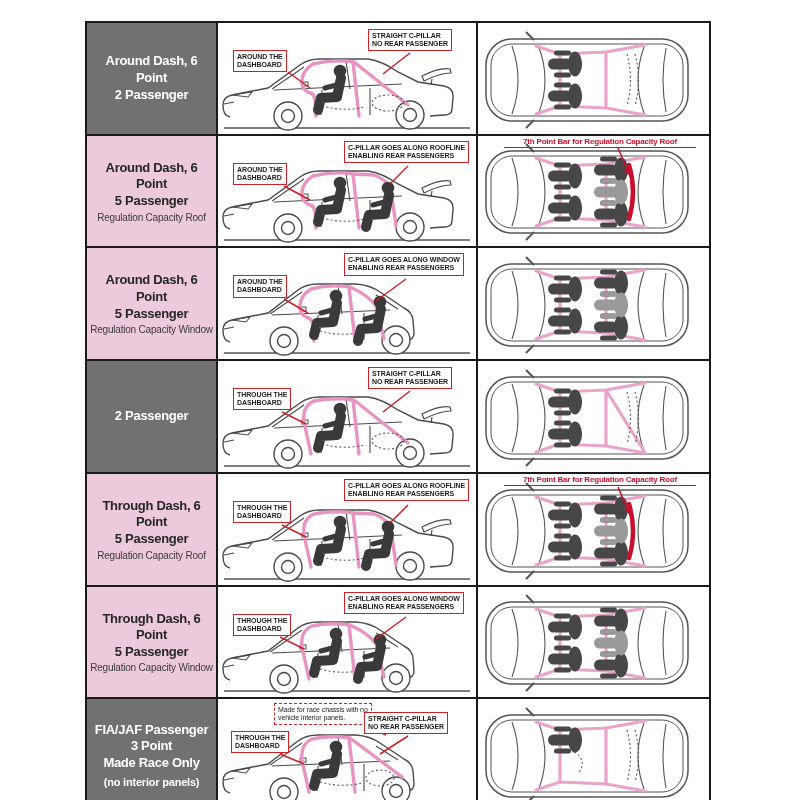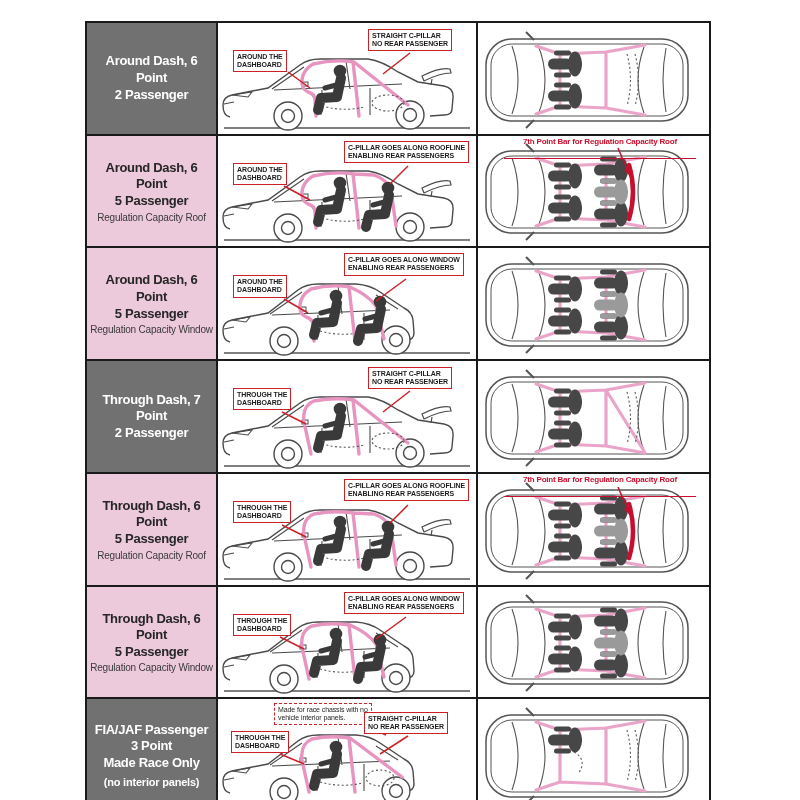--- a/index.html
+++ b/index.html
@@ -25,21 +25,21 @@
            font-size:7px;font-weight:700;line-height:1.15;padding:2px 3px;
            white-space:pre-line;z-index:3;letter-spacing:-0.1px;}
   .co-dash{left:15px;top:27px;}
   .co-cp{left:150px;top:6px;}
   .co-cp-wide{left:126px;top:5px;}
   .r7 .co-dash{top:32px;left:13px;}
   .r7 .co-cp{left:146px;top:13px;}
   .co-race{left:56px;top:4px;border-style:dashed;font-weight:400;}
   .top-note{position:absolute;left:26px;top:1px;width:192px;text-align:center;font-size:8px;
             font-weight:700;color:#c8102e;border-bottom:1.2px solid #c8102e;
-            padding-bottom:12px;z-index:3;letter-spacing:-0.2px;}
+            padding-bottom:1px;z-index:3;letter-spacing:-0.2px;}
   .cageS{stroke:#e794c1;stroke-width:3.4;fill:none;stroke-linecap:round;stroke-linejoin:round;}
   .cageT{stroke:#eba4c9;stroke-width:3.2;fill:none;stroke-linecap:round;stroke-linejoin:round;}
   .leader{stroke:#cc2027;stroke-width:1.5;fill:none;}
   .decor{stroke:#5a5a5a;stroke-width:1.1;fill:none;stroke-dasharray:2 2.4;}
   .redbar{stroke:#c8102e;stroke-width:4.5;fill:none;stroke-linecap:round;}
   .redarr{stroke:#c8102e;stroke-width:1.5;fill:none;}
 </style>
 </head>
 <body>
 
@@ -225,21 +225,20 @@
         </g>
         <g style="color:#9a9a9a">
             <use href="#person-top-g" x="143" y="56"></use>
           </g>
       </svg>
     </div>
   </div>
 
   <div class="row">
     <div class="cell label gray">
-      <div class="t1">Through Dash, 7 Point</div>
       <div class="t1">2 Passenger</div>
     </div>
     <div class="cell side">
       <svg class="ill" width="258" height="108" viewBox="0 0 258 108">
         <use href="#sedan-side"></use>
         <g class="cageS">
             <path d="M93,90 L86,58 Q84,42 96,37 M96,37 Q116,33 136,36 M135,36 L141,90 M136,36 L190,79"></path>
           </g>
         <g class="decor">
             <path d="M104,80 Q126,86 146,81"></path>

